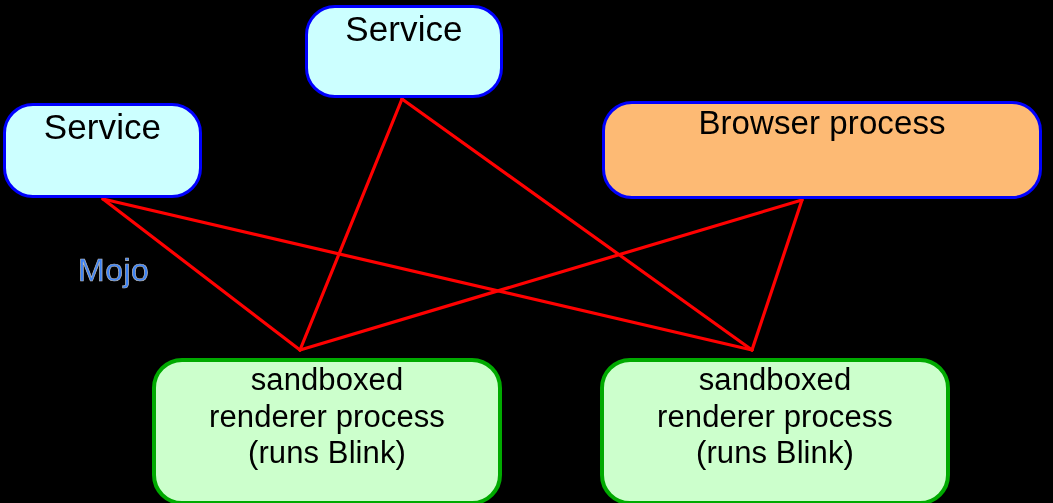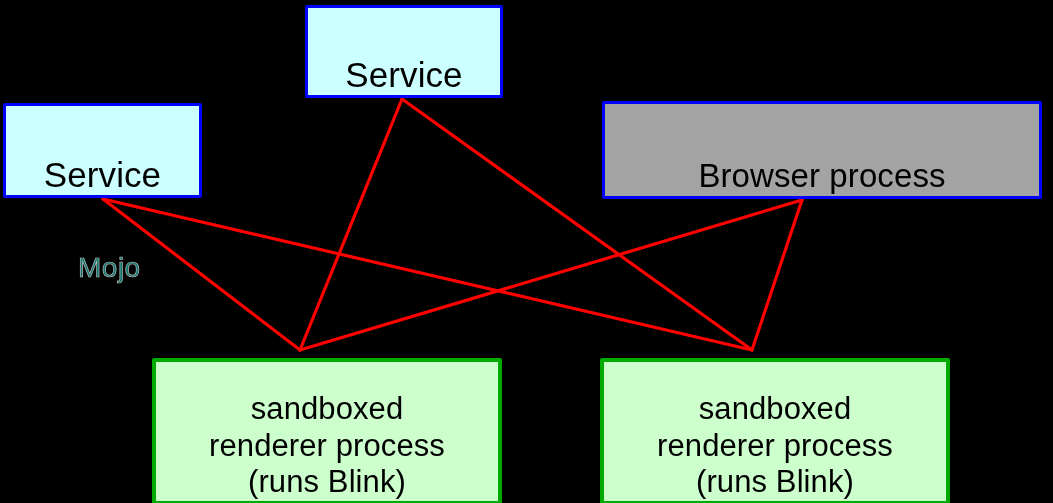--- a/index.html
+++ b/index.html
@@ -21,60 +21,60 @@
     left: 0;
     top: 0;
     width: 1053px;
     height: 503px;
     pointer-events: none;
   }
   .node {
     position: absolute;
     box-sizing: border-box;
     display: flex;
-    align-items: flex-end;
+    align-items: flex-start;
     justify-content: center;
     text-align: center;
-    border-radius: 2px;
+    border-radius: 30px;
     z-index: 3;
   }
   .node-label {
     color: #000000;
     line-height: 1.18;
     white-space: pre-line;
     letter-spacing: 0.1px;
   }
   .node-service {
     background: #ccffff;
     border: 3px solid #0000ff;
   }
   .node-service .node-label {
     font-size: 35px;
   }
   .node-browser {
-    background: #a3a3a3;
+    background: #fdba74;
     border: 3px solid #0000ff;
   }
   .node-browser .node-label {
     font-size: 33px;
   }
   .node-renderer {
     background: #ccffcc;
     border: 4px solid #00aa00;
     margin-top: 7px;
   }
   .node-renderer .node-label {
     font-size: 31px;
   }
   .edge-label {
     position: absolute;
     z-index: 4;
-    color: #0f766e;
+    color: #3b82f6;
     -webkit-text-stroke: 0.7px #b9b9b9;
-    font-size: 28px;
+    font-size: 32px;
     letter-spacing: 0.5px;
     white-space: nowrap;
   }
 </style>
 </head>
 <body>
 
 <div id="diagram-canvas" style="width: 1053px; height: 503px; background: rgb(0, 0, 0);">
 
   <svg id="edge-layer" viewBox="0 0 1053 503" preserveAspectRatio="none">

